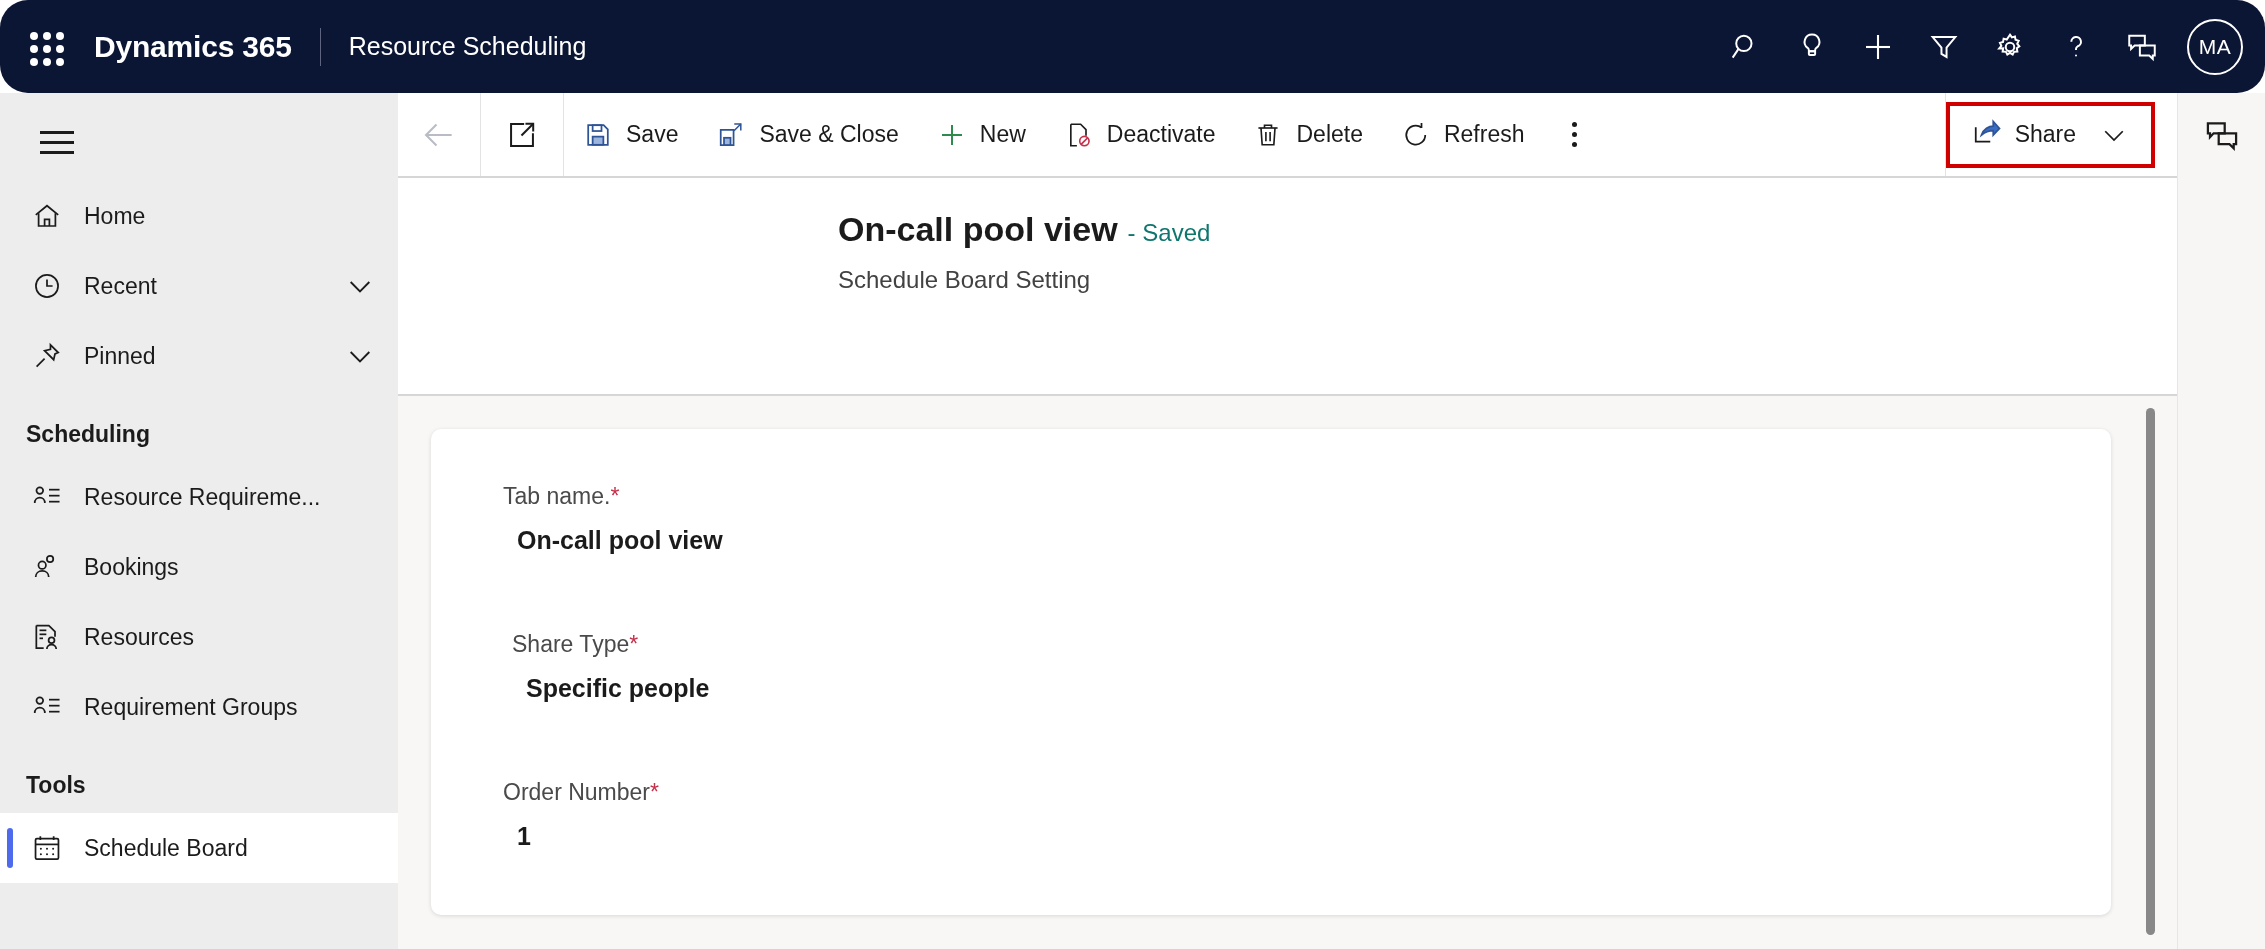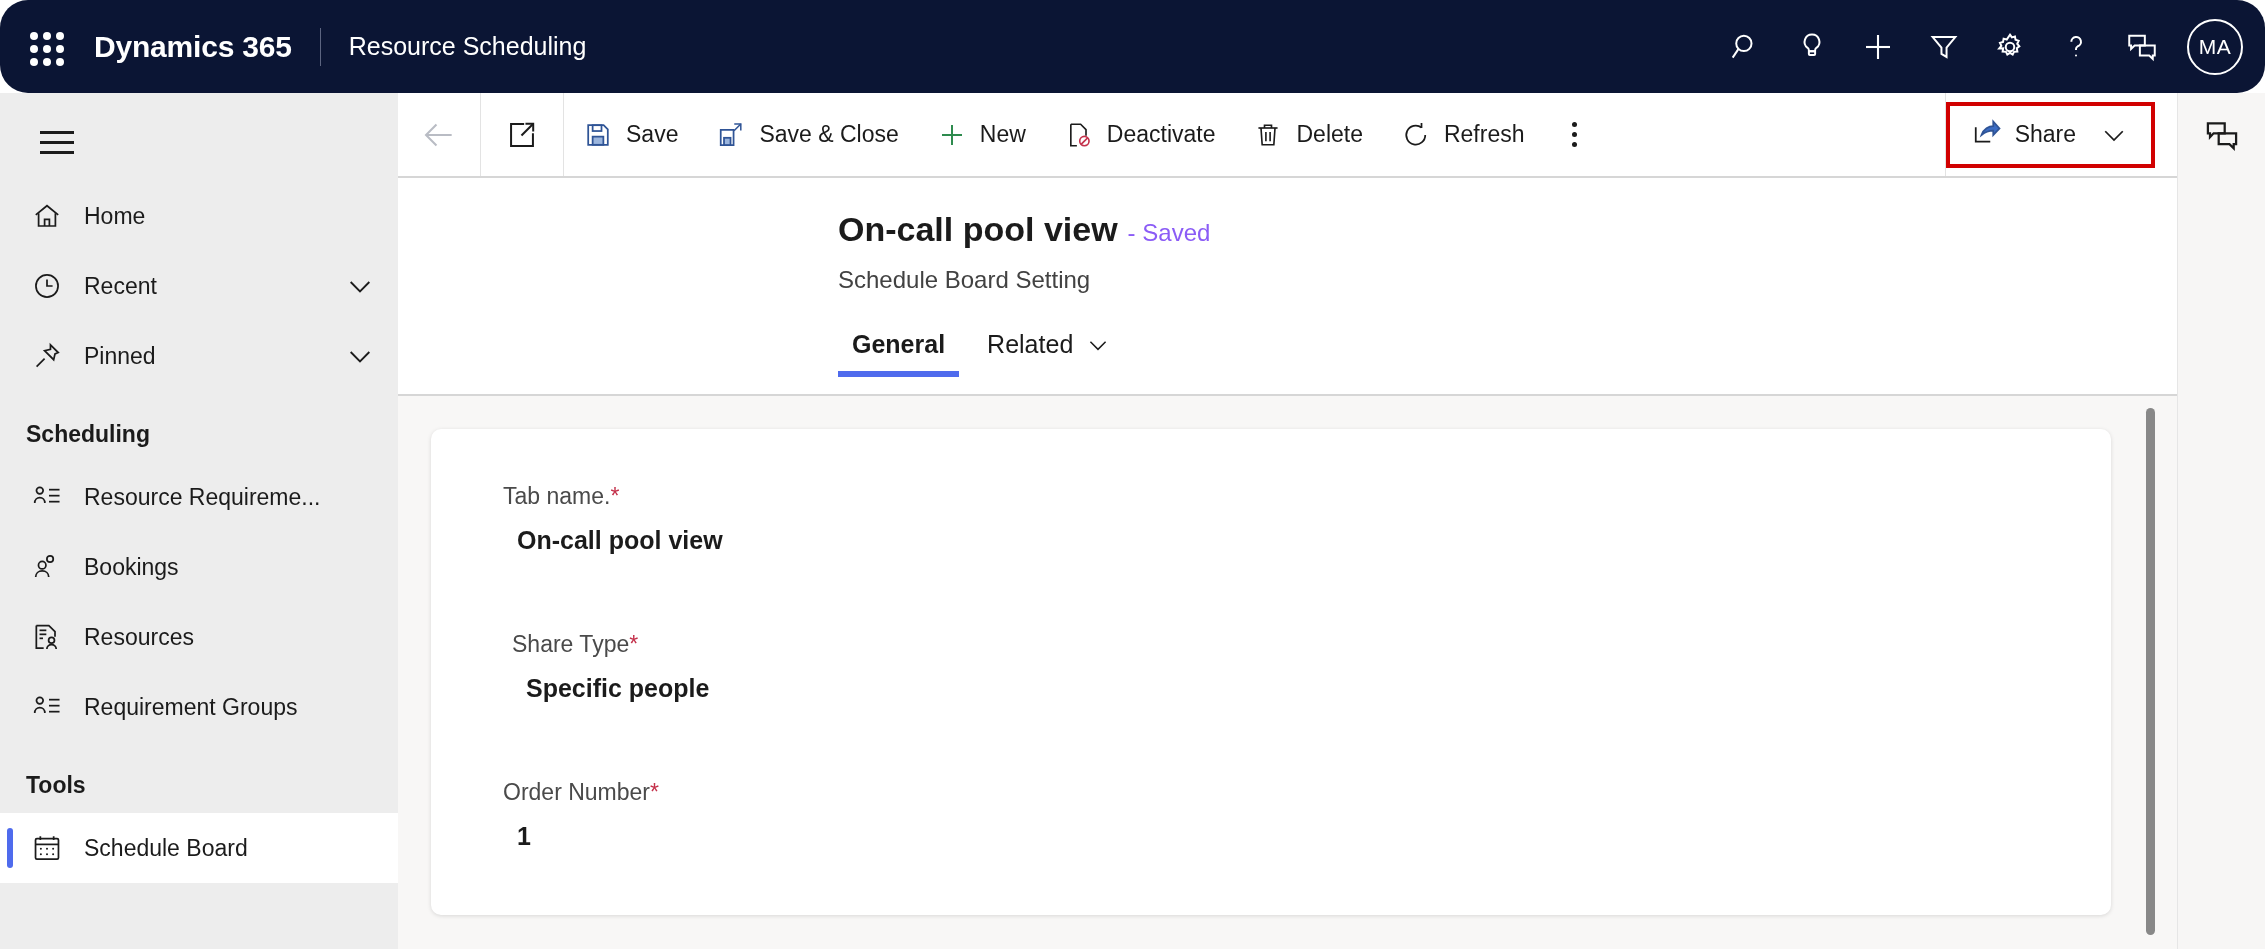--- a/index.html
+++ b/index.html
@@ -153,21 +153,21 @@
     position: absolute; top: 178px; left: 398px;
     width: 1779px; height: 218px;
     background: #ffffff;
     border-bottom: 2px solid #d6d6d6;
   }
   .rec-title {
     position: absolute; left: 440px; top: 32px;
     display: flex; align-items: baseline; gap: 10px;
   }
   .rec-title .rt-name { font-size: 34px; font-weight: bold; color: #1b1b1b; }
-  .rec-title .rt-state { font-size: 24px; color: #8b5cf6; }
+  .rec-title .rt-state { font-size: 24px; color: #0f766e; }
   .rec-sub {
     position: absolute; left: 440px; top: 88px;
     font-size: 24px; color: #424242;
   }
   .tabs {
     position: absolute; left: 440px; top: 152px;
     display: flex; align-items: flex-end; gap: 14px;
   }
   .tab {
     position: relative; padding: 0 14px 18px 14px;
@@ -516,33 +516,20 @@
     </div>
   </div>
 
   <div class="formhead">
     <div class="rec-title">
       <span class="rt-name">On-call pool view</span>
       <span class="rt-state">- Saved</span>
     </div>
     <div class="rec-sub">Schedule Board Setting</div>
 
-    <div class="tabs">
-      <div class="tab active">
-        <span>General</span>
-      </div>
-      <div class="tab">
-        <span>Related</span>
-        <span style="display:flex;align-items:center;">
-          <svg width="26" height="26" viewBox="0 0 24 24" fill="none" stroke="#1b1b1b" stroke-width="1.4">
-            <polyline points="5,9 12,16 19,9"></polyline>
-          </svg>
-        </span>
-      </div>
-    </div>
   </div>
 
   <div class="content">
     <div class="card">
 
       <div class="field" style="top:54px;">
         <div class="field-label">
           <span>Tab name.</span><span class="req">*</span>
         </div>
         <div class="field-value">On-call pool view</div>

